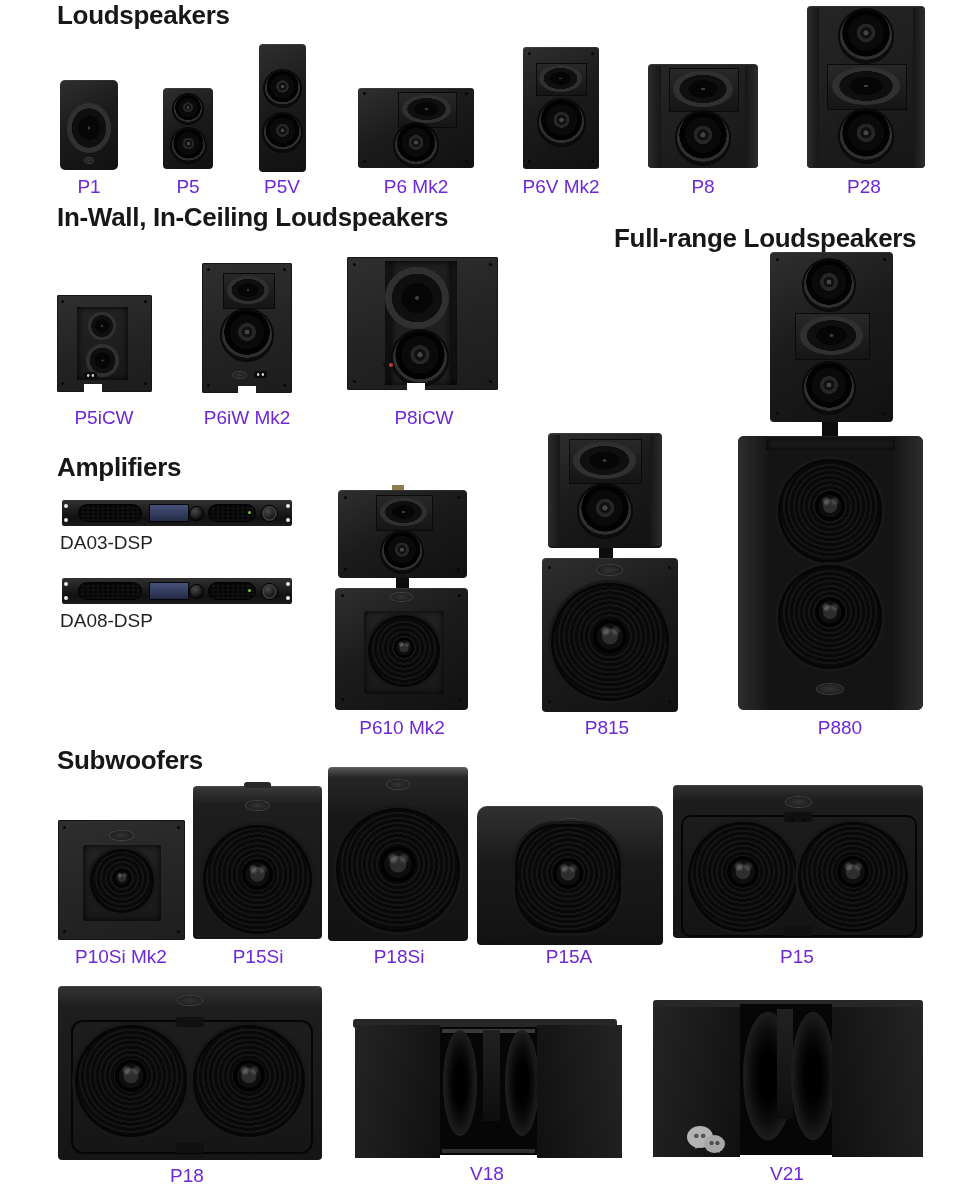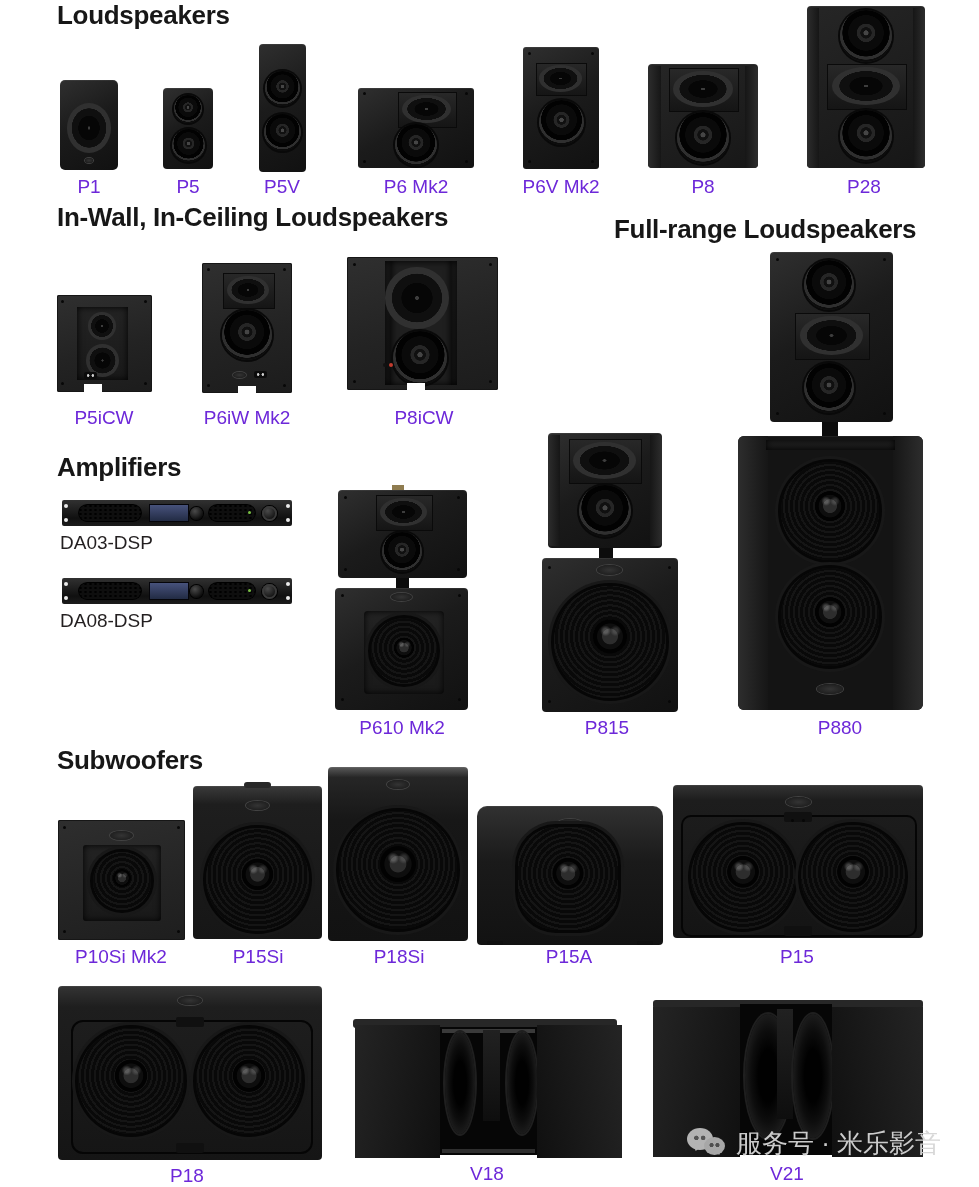--- a/index.html
+++ b/index.html
@@ -144,21 +144,21 @@
       <div class="led" style="left:42px;top:106px;width:4px;height:4px;background:#c23b2e"></div>
       <div class="nt" style="left:60px;top:126px;width:18px;height:7px"></div>
     </div>
 
     <div class="lb" style="left:104px;top:407px">P5iCW</div>
     <div class="lb" style="left:247px;top:407px">P6iW Mk2</div>
     <div class="lb" style="left:424px;top:407px">P8iCW</div>
   </section>
 
   <section>
-    <div class="h" style="left:614px;top:214px">Full-range Loudspeakers</div>
+    <div class="h" style="left:614px;top:223px">Full-range Loudspeakers</div>
 
     <div class="sp" style="left:770px;top:252px;width:123px;height:170px">
       <div class="sc" style="left:6px;top:6px"></div>
       <div class="sc" style="left:113px;top:6px"></div>
       <div class="sc" style="left:6px;top:160px"></div>
       <div class="sc" style="left:113px;top:160px"></div>
       <div class="dv" style="left:34px;top:8px;width:50px;height:50px"></div>
       <div class="hp" style="left:25px;top:61px;width:73px;height:45px"></div>
       <div class="ho" style="left:30px;top:64px;width:63px;height:39px"></div>
       <div class="dv" style="left:34px;top:111px;width:50px;height:50px"></div>
@@ -330,16 +330,15 @@
     <div class="lb" style="left:187px;top:1165px">P18</div>
     <div class="lb" style="left:487px;top:1163px">V18</div>
     <div class="lb" style="left:787px;top:1163px">V21</div>
   </section>
 
   <div class="wm">
     <span class="wmi">
       <span class="wb1"></span>
       <span class="wb2"></span>
     </span>
-    <span>服务号 · 米乐影音</span>
   </div>
 
 </div>
 
 </body></html>

